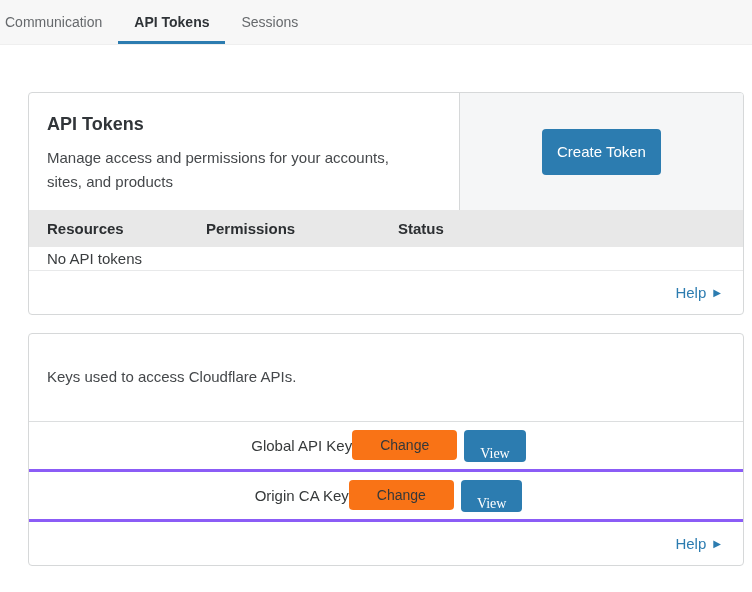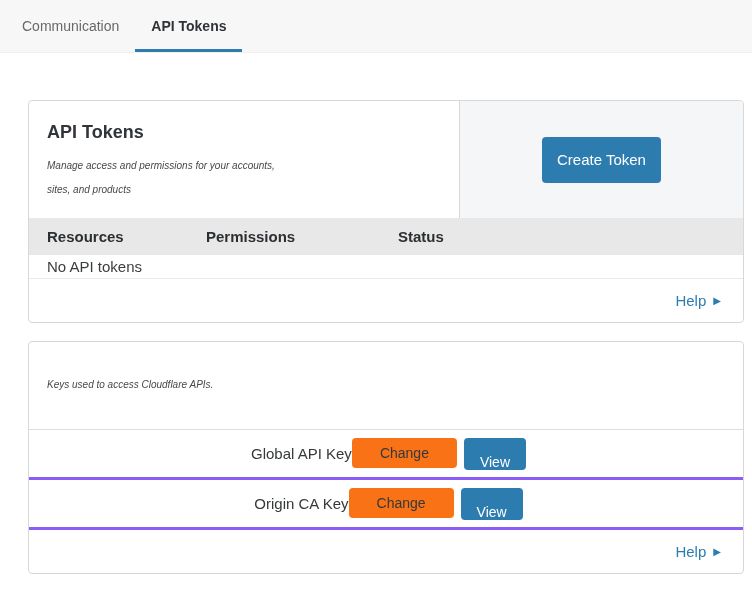--- a/index.html
+++ b/index.html
@@ -7,26 +7,26 @@
     margin: 0; padding: 0;
     width: 752px; height: 592px;
     background: #ffffff;
     font-family: "Liberation Sans", "DejaVu Sans", sans-serif;
     color: #36393a;
     overflow: hidden;
   }
 
   
   .tabbar {
-    height: 53px;
+    height: 45px;
     background: #f7f7f7;
     border-bottom: 1px solid #efefef;
     display: flex;
     align-items: stretch;
-    padding-left: 22px;
+    padding-left: 5px;
   }
   .tab {
     display: flex;
     align-items: center;
     padding: 0 16px;
     font-size: 14px;
     color: #66696c;
     cursor: pointer;
     white-space: nowrap;
   }
@@ -51,25 +51,24 @@
   .card-keys   { margin-top: 18px; }
 
   .card-title {
     margin: 0;
     font-size: 18px;
     font-weight: 700;
     color: #313539;
   }
   .card-desc {
     margin: 11px 0 0;
-    font-size: 10px;
+    font-size: 15px;
     line-height: 24px;
     color: #45484b;
     white-space: pre-line;
-    font-style: italic;
   }
 
   
   .tokens-head { display: flex; height: 117px; }
   .tokens-head-left {
     width: 430px;
     padding: 21px 18px 0;
   }
   .tokens-head-right {
     flex: 1;
@@ -100,20 +99,21 @@
     background: #f97316;
     color: #35383a;
     height: 30px;
     padding: 0 28px;
     font-size: 14px;
   }
   .btn-view {
     height: 22px;
     padding: 16px 16px;
     font-size: 14px;
+    font-family: Liberation Serif, serif;
   }
 
   
   .table-header {
     height: 37px;
     background: #e8e8e8;
     display: grid;
     grid-template-columns: 159px 192px 194px 1fr;
     align-items: center;
     padding: 0 18px;
@@ -173,20 +173,21 @@
     display: flex;
     gap: 7px;
   }
 </style>
 </head>
 <body>
 
 <nav class="tabbar">
   <div class="tab">Communication</div>
   <div class="tab active">API Tokens</div>
+  <div class="tab">Sessions</div>
 </nav>
 
 <main>
 
   <section class="card card-tokens">
     <div class="tokens-head">
       <div class="tokens-head-left">
         <h2 class="card-title">API Tokens</h2>
         <p class="card-desc">Manage access and permissions for your accounts,
 sites, and products</p>

